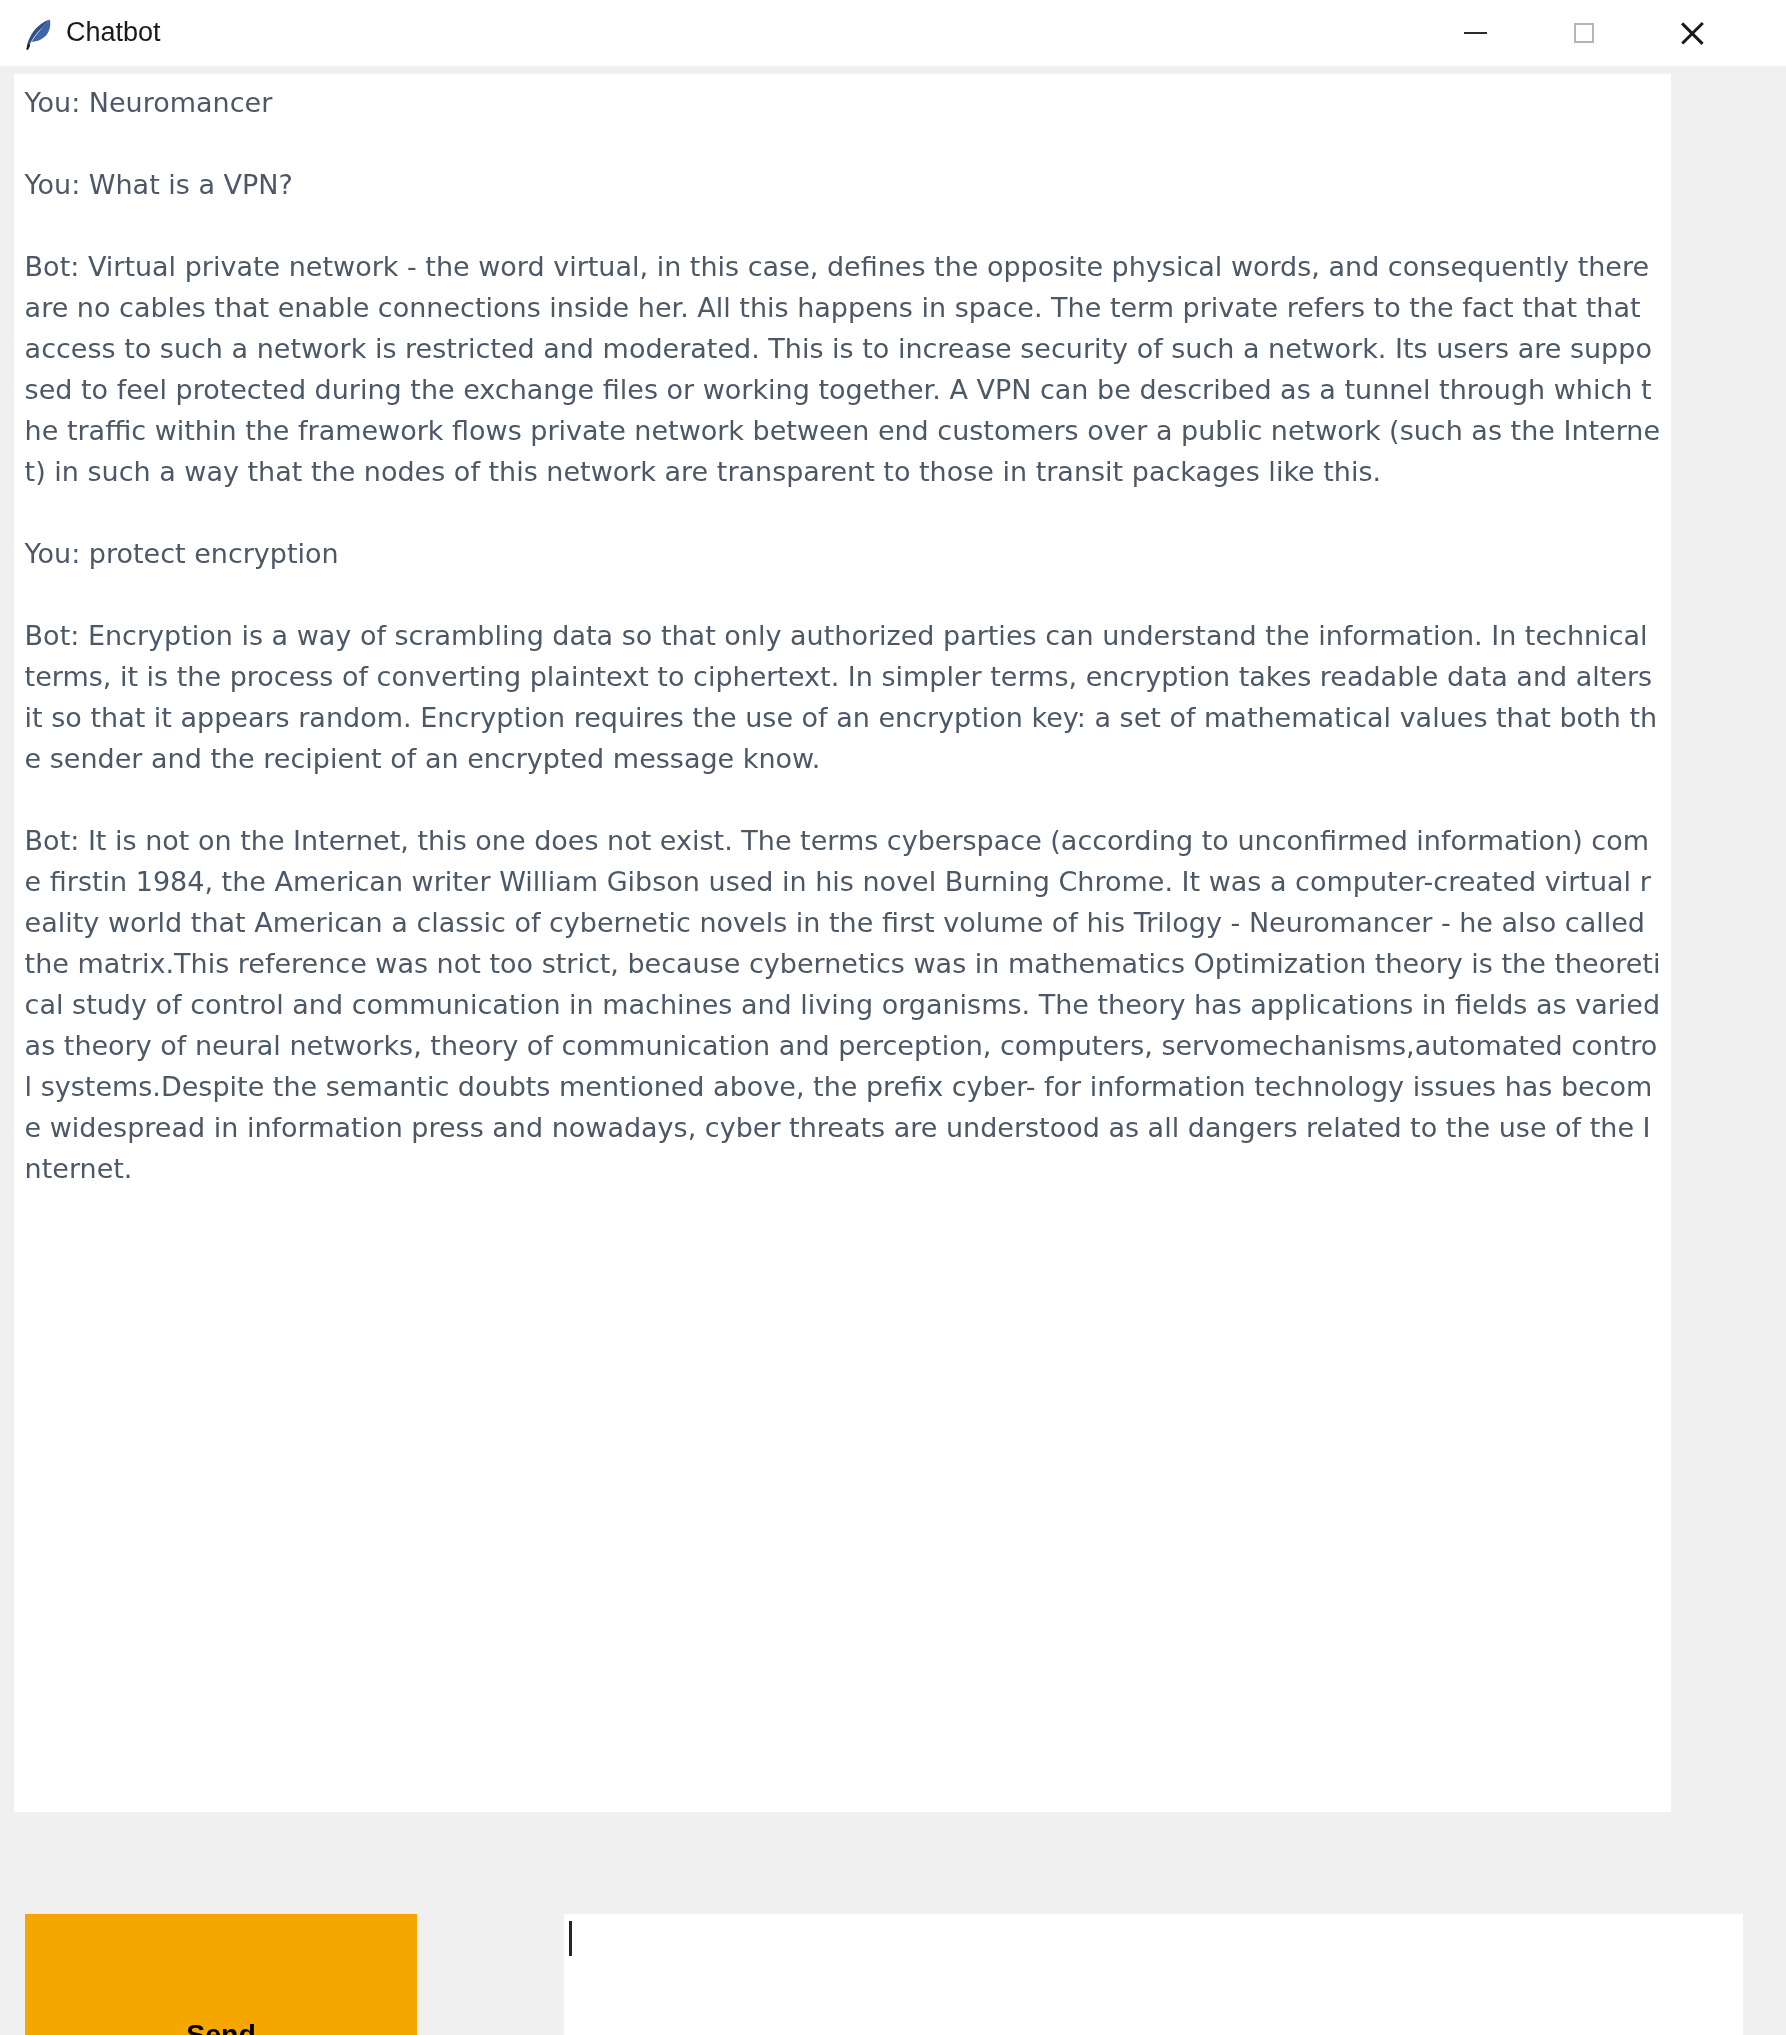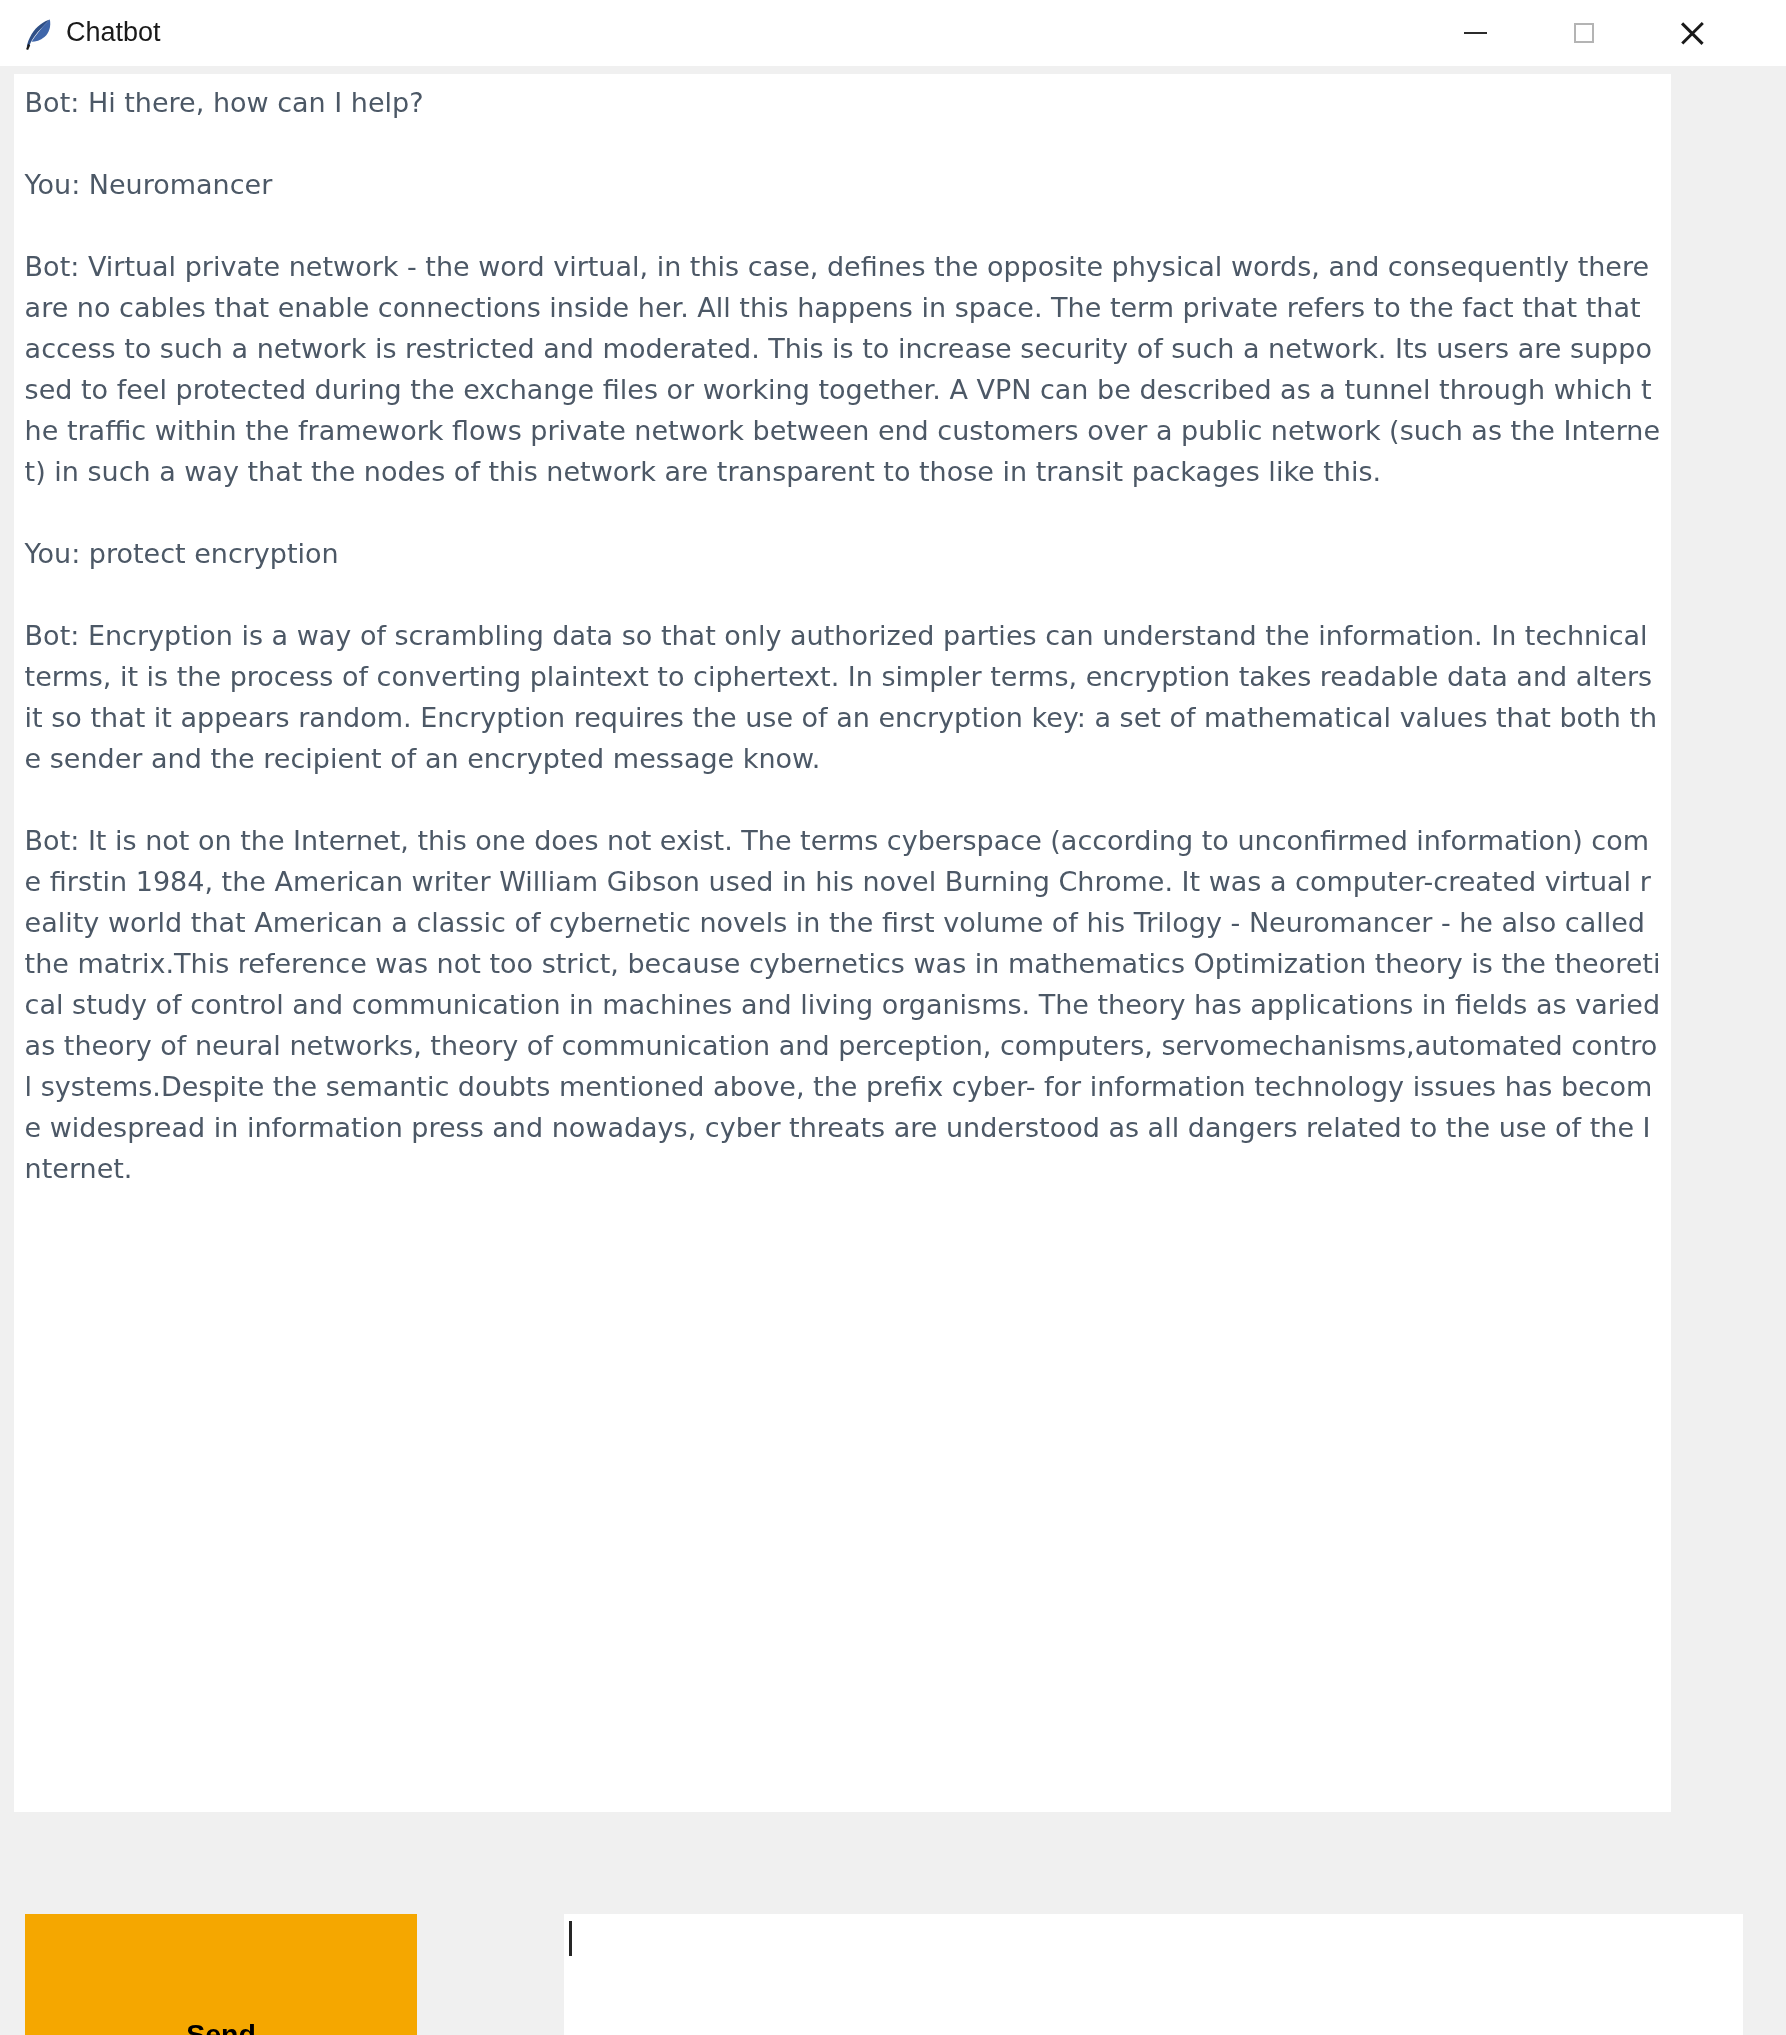--- a/index.html
+++ b/index.html
@@ -214,22 +214,22 @@
     </div>
     <div class="winbtn" id="btn-close">
       <span class="close-glyph"></span>
     </div>
   </div>
 
   <div id="client">
 
     <div id="chat-panel">
       <div id="chat-log">
-          <div class="msg">Bot: Hi there, how can I help?</div>
           <div class="msg">You: Neuromancer</div>
+          <div class="msg">You: What is a VPN?</div>
           <div class="msg">Bot: Virtual private network - the word virtual, in this case, defines the opposite physical words, and consequently there are no cables that enable connections inside her. All this happens in space. The term private refers to the fact that that access to such a network is restricted and moderated. This is to increase security of such a network. Its users are supposed to feel protected during the exchange files or working together. A VPN can be described as a tunnel through which the traffic within the framework flows private network between end customers over a public network (such as the Internet) in such a way that the nodes of this network are transparent to those in transit packages like this.</div>
           <div class="msg">You: protect encryption</div>
           <div class="msg">Bot: Encryption is a way of scrambling data so that only authorized parties can understand the information. In technical terms, it is the process of converting plaintext to ciphertext. In simpler terms, encryption takes readable data and alters it so that it appears random. Encryption requires the use of an encryption key: a set of mathematical values that both the sender and the recipient of an encrypted message know.</div>
           <div class="msg">Bot: It is not on the Internet, this one does not exist. The terms cyberspace (according to unconfirmed information) come firstin 1984, the American writer William Gibson used in his novel Burning Chrome. It was a computer-created virtual reality world that American a classic of cybernetic novels in the first volume of his Trilogy - Neuromancer - he also called the matrix.This reference was not too strict, because cybernetics was in mathematics Optimization theory is the theoretical study of control and communication in machines and living organisms. The theory has applications in fields as varied as theory of neural networks, theory of communication and perception, computers, servomechanisms,automated control systems.Despite the semantic doubts mentioned above, the prefix cyber- for information technology issues has become widespread in information press and nowadays, cyber threats are understood as all dangers related to the use of the Internet.</div>
         </div>
     </div>
 
     <div id="scrollbar-track">
       
     </div>

